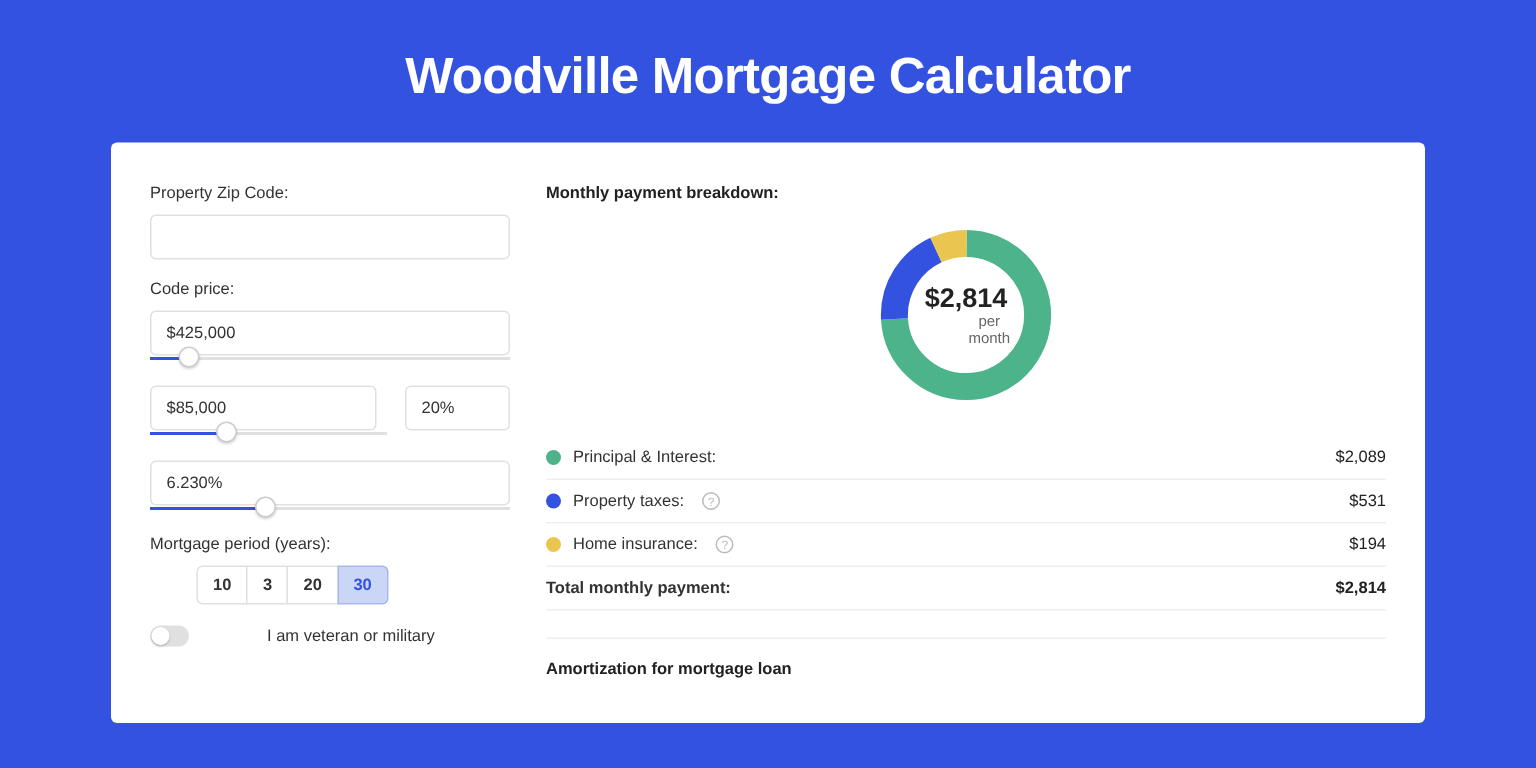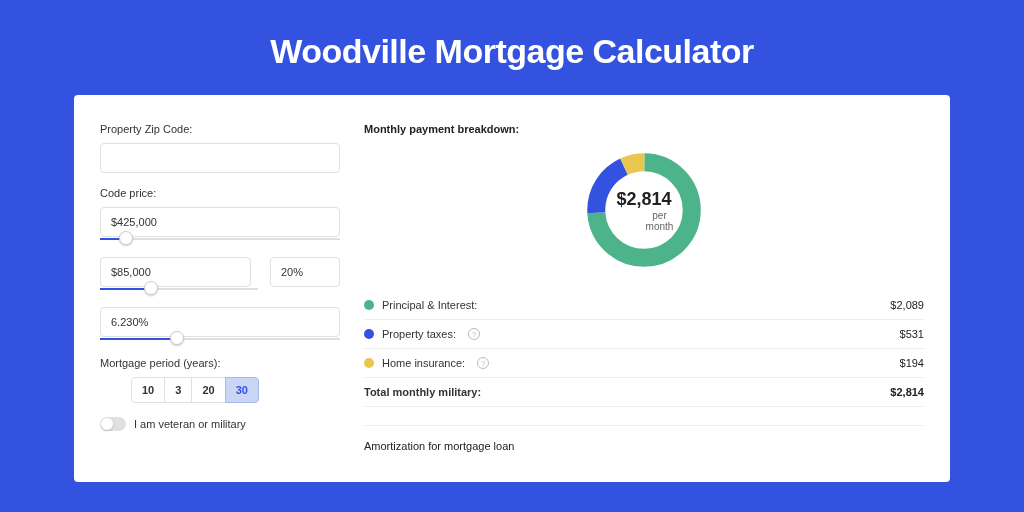--- a/index.html
+++ b/index.html
@@ -105,21 +105,21 @@
   .toggle-knob {
     width: 12px;
     height: 12px;
     border-radius: 50%;
     background: #fff;
     position: absolute;
     top: 1px;
     left: 1px;
     box-shadow: 0 1px 2px rgba(0,0,0,0.2);
   }
-  .toggle-label { font-size: 11px; color: #333; }
+  .toggle-label { font-size: 11px; color: #333; margin-left: 44px; }
   .section-heading {
     font-size: 11px;
     font-weight: 700;
     color: #222;
     margin-bottom: 12px;
   }
   .donut-wrap { display: flex; justify-content: center; margin-bottom: 18px; }
   .donut { position: relative; width: 126px; height: 126px; }
   .donut svg { width: 126px; height: 126px; }
   .donut-center {
@@ -154,21 +154,21 @@
     border-radius: 50%;
     border: 1px solid #bbb;
     display: inline-flex;
     align-items: center;
     justify-content: center;
     font-size: 8px;
     color: #bbb;
     margin-left: 4px;
   }
   .amort-section { margin-top: 18px; border-top: 1px solid #eee; padding-top: 14px; }
-  .amort-heading { font-size: 11px; font-weight: 400; color: #222; margin-bottom: 10px; }
+  .amort-heading { font-size: 11px; font-weight: 700; color: #222; margin-bottom: 10px; }
   .amort-text { font-size: 10px; color: #555; line-height: 1.4; }
 </style>
 </head>
 <body>
 
 <h1 class="page-title">Woodville Mortgage Calculator</h1>
 
 <div class="card">
   <div class="left-col">
 
@@ -265,21 +265,21 @@
       <div class="breakdown-left">
         <span class="dot dot-yellow"></span>
         <span class="breakdown-label">Home insurance:</span>
         <span class="help-icon">?</span>
       </div>
       <span class="breakdown-value">$194</span>
     </div>
 
     <div class="breakdown-row total">
       <div class="breakdown-left">
-        <span class="breakdown-label">Total monthly military:</span>
+        <span class="breakdown-label">Total monthly payment:</span>
       </div>
       <span class="breakdown-value">$2,814</span>
     </div>
 
     <div class="amort-section">
       <div class="amort-heading">Amortization for mortgage loan</div>
     </div>
 
   </div>
 </div>

